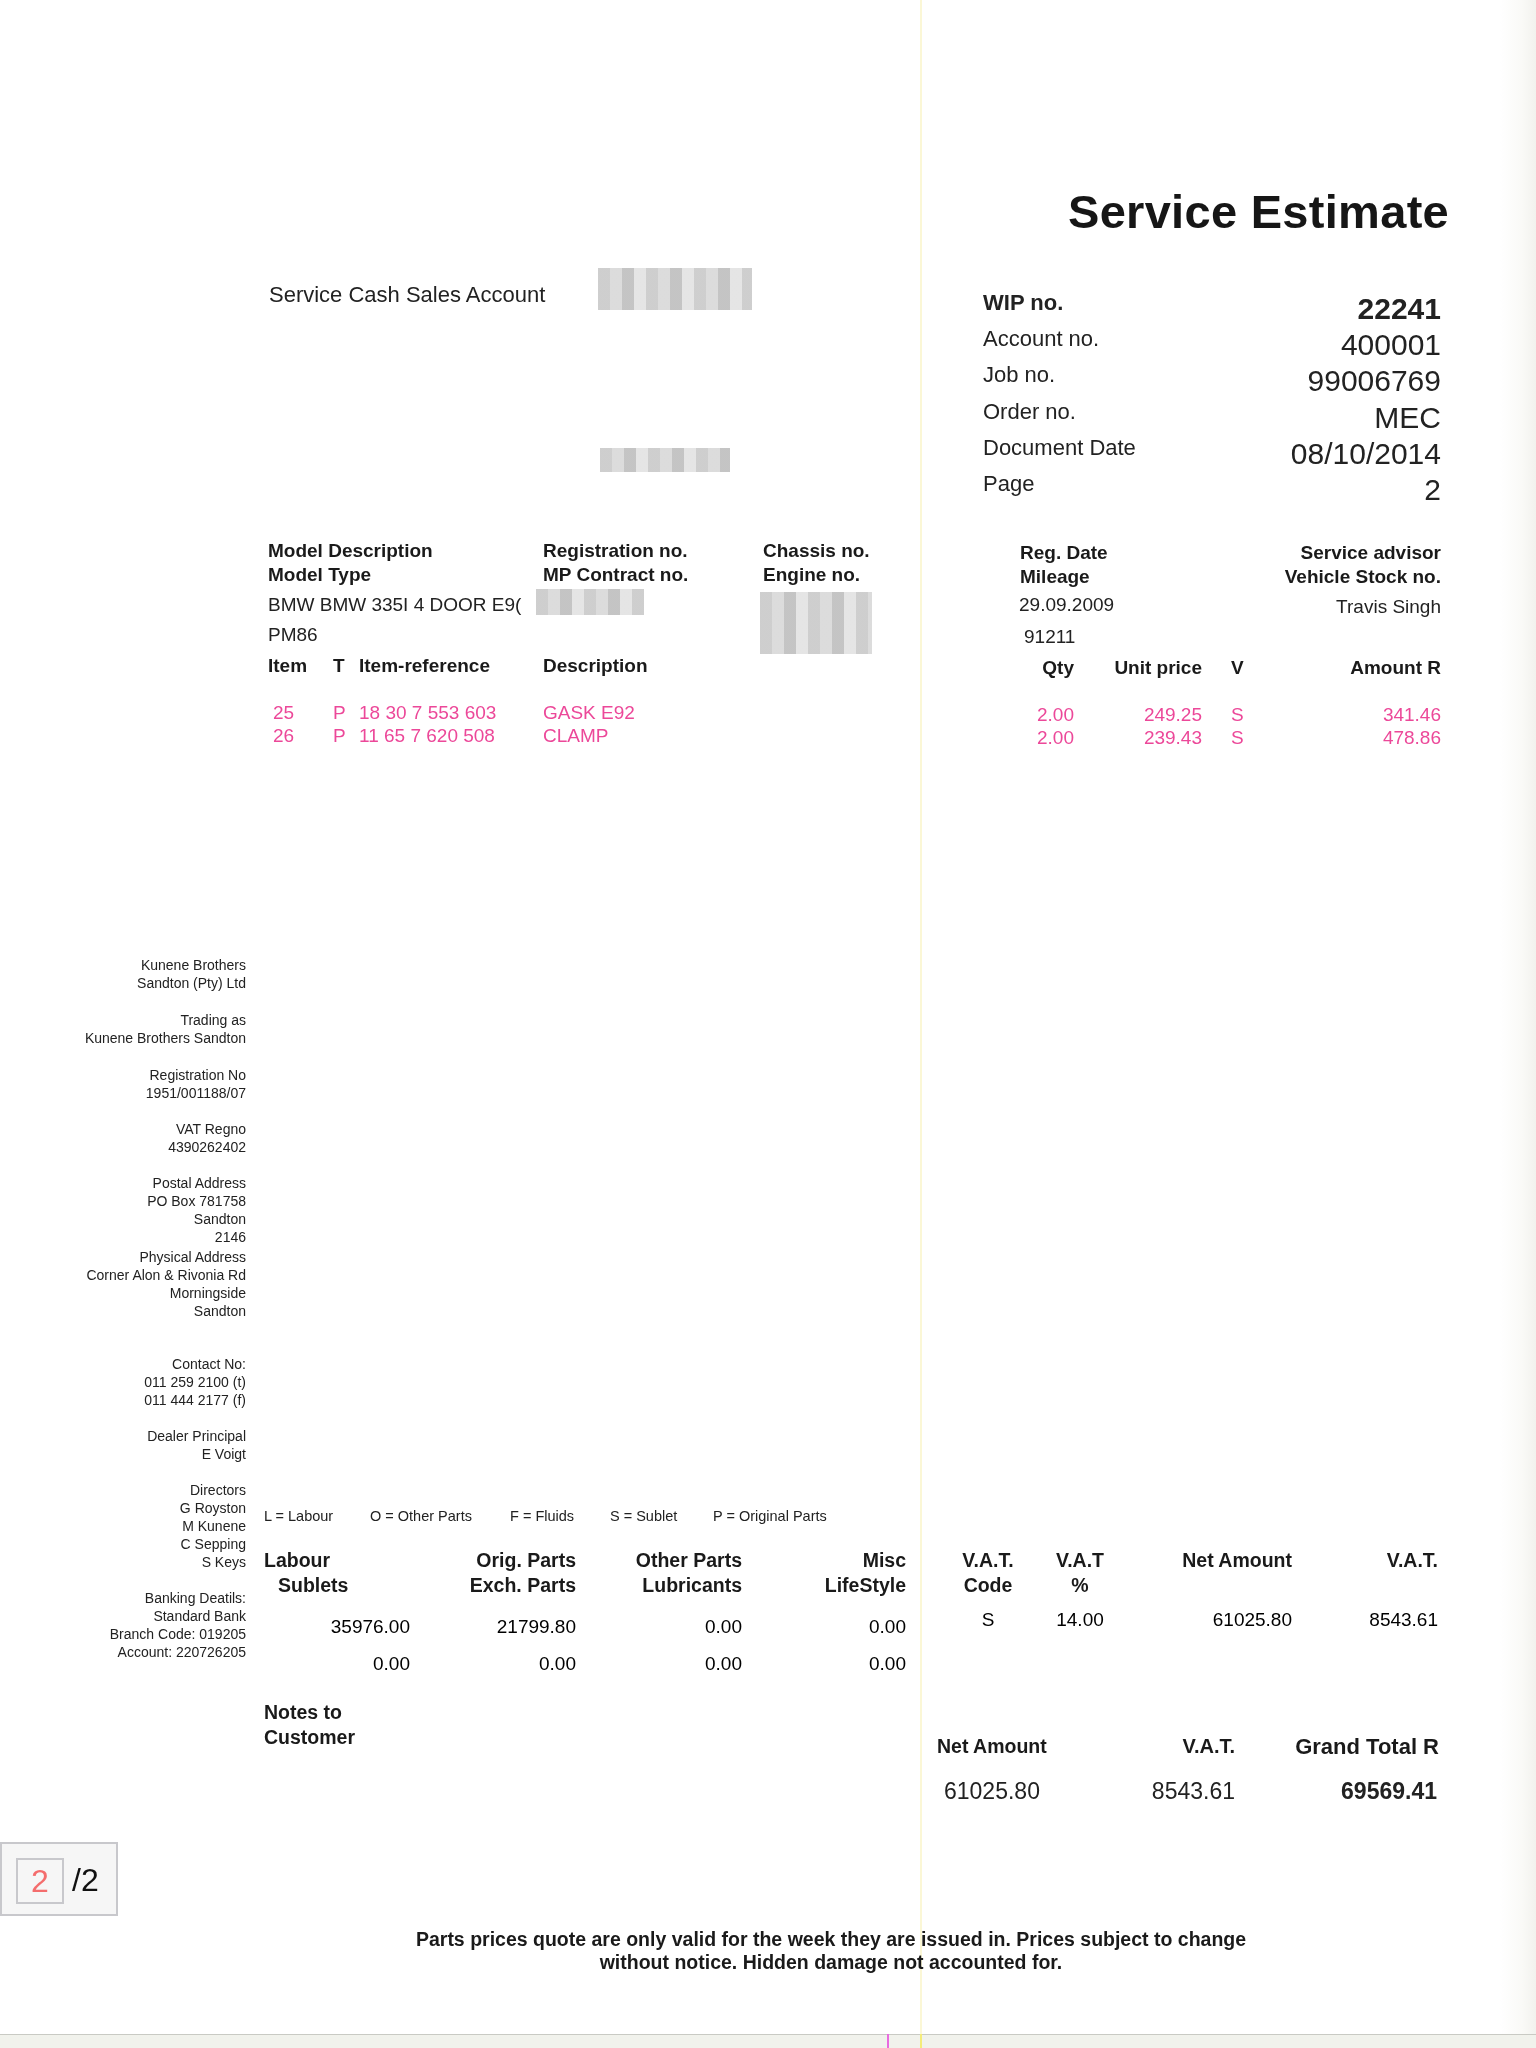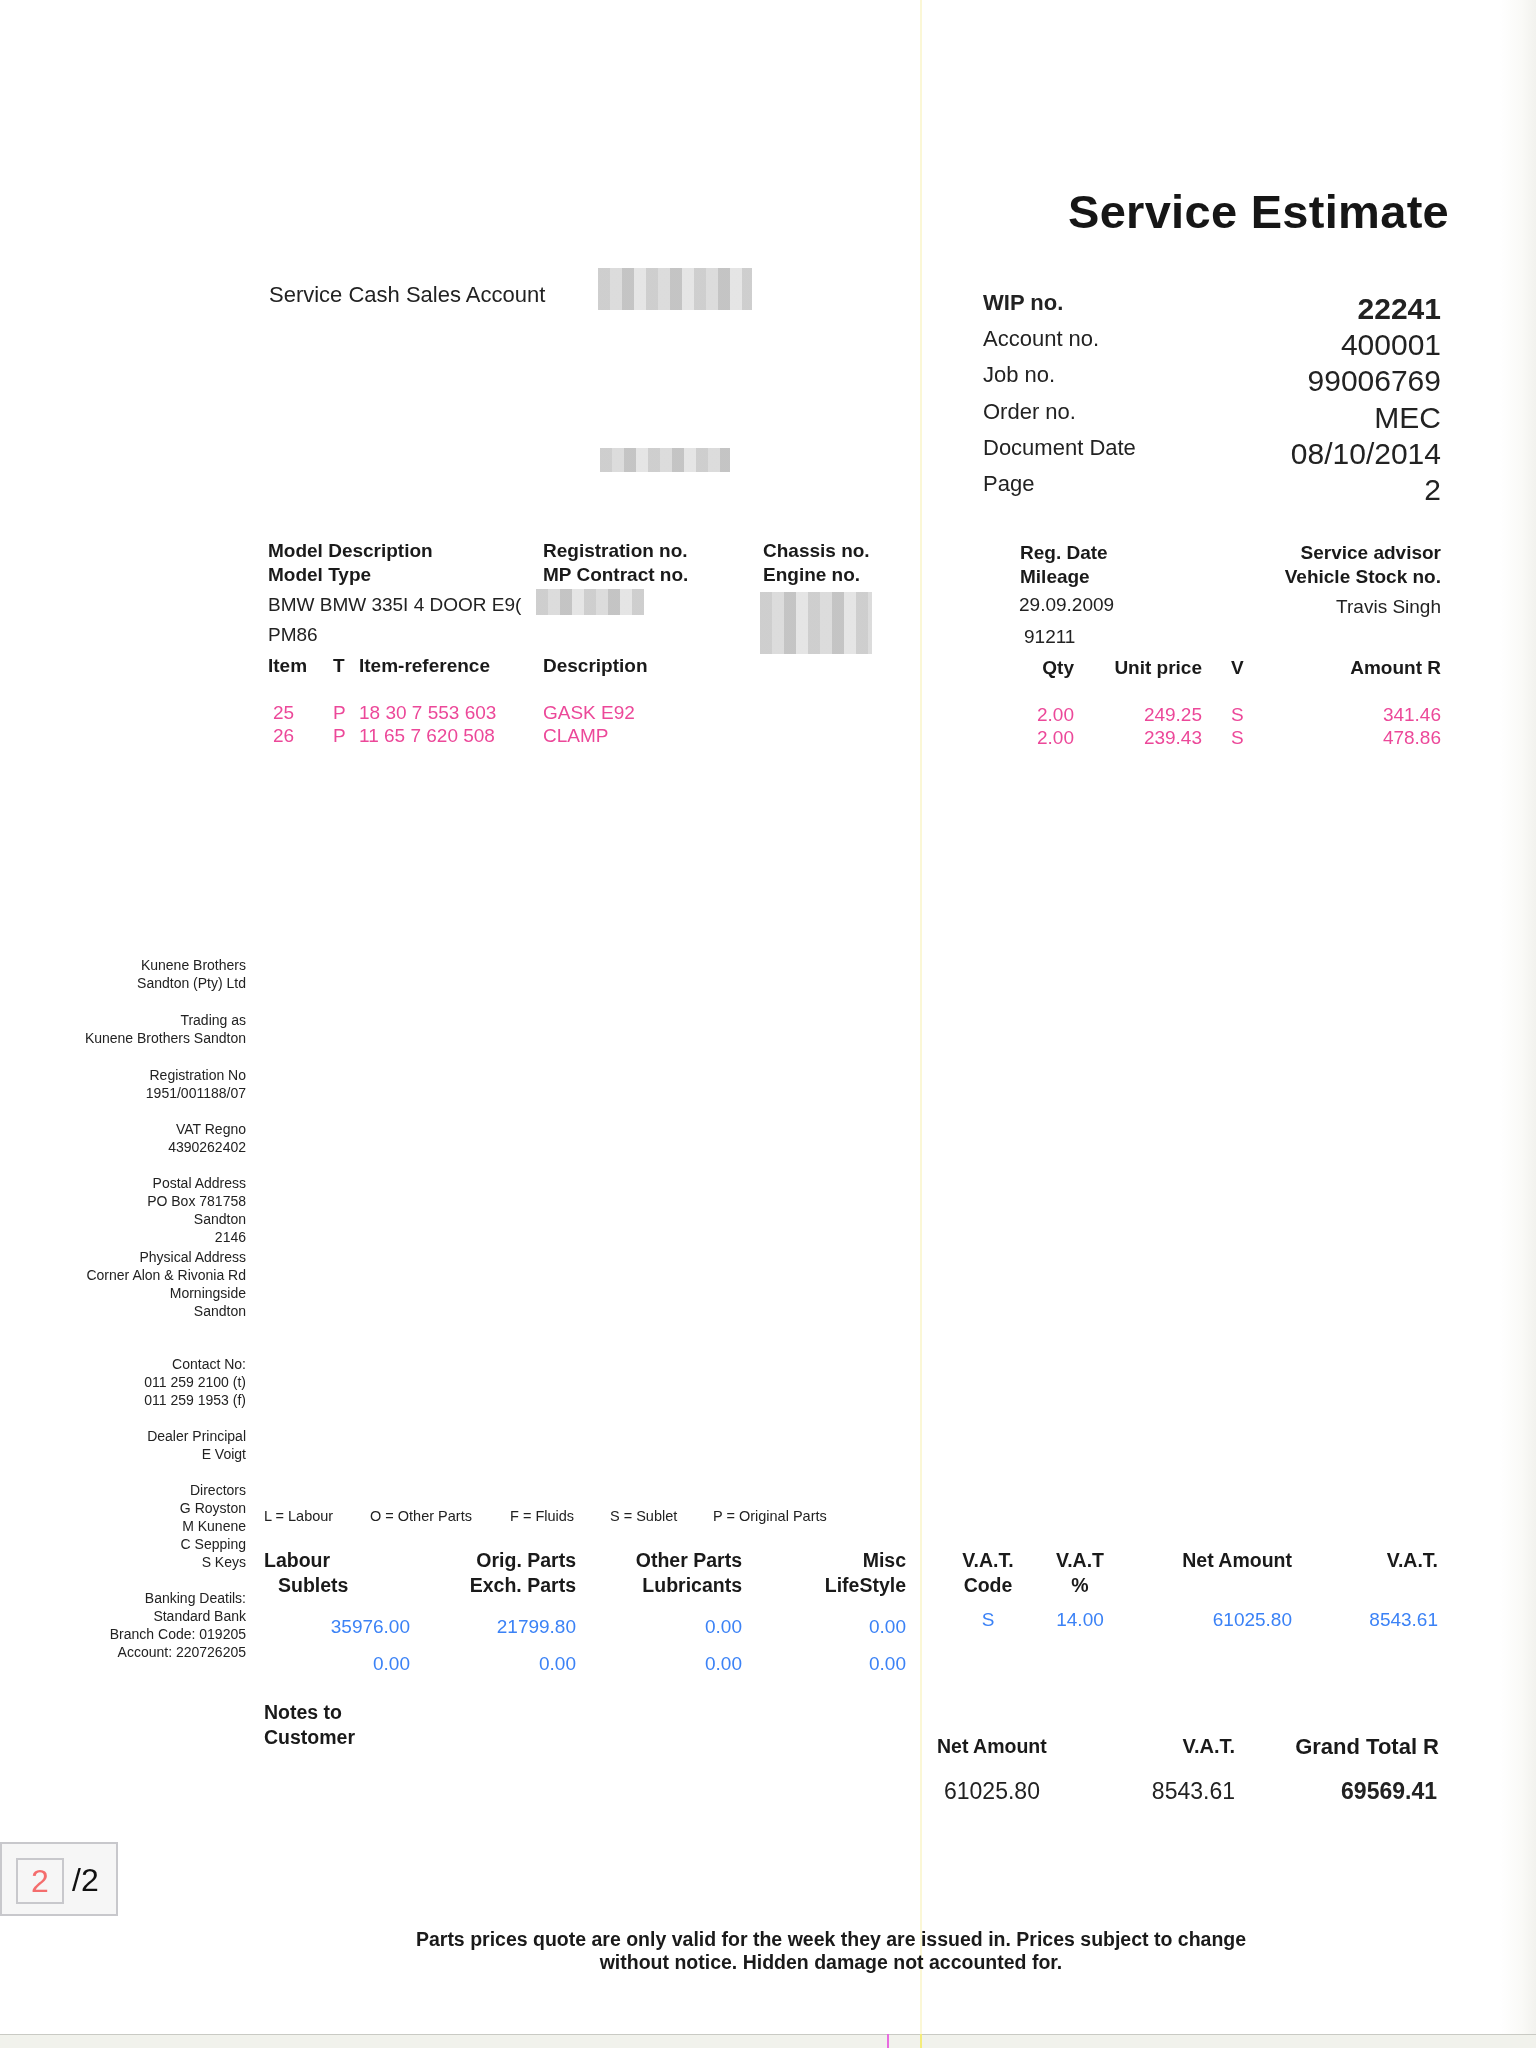--- a/index.html
+++ b/index.html
@@ -31,21 +31,21 @@
 
     .hdr { font-size: 19px; font-weight: bold; color: #1a1a1a; }
     .val { font-size: 19px; color: #222; }
     .row { font-size: 19px; color: #ec4899; }
 
     .side { right: 1290px; font-size: 14px; color: #222; text-align: right; line-height: 18px; white-space: pre; }
 
     .legend { top: 1508px; font-size: 14.5px; color: #222; }
 
     .sum-hdr { font-size: 19.5px; font-weight: bold; color: #1a1a1a; line-height: 25px; }
-    .sum-val { font-size: 19px; color: #3b82f6; }
+    .sum-val { font-size: 19px; color: #000000; }
 
     .grand-hdr { font-size: 20px; font-weight: bold; color: #1a1a1a; }
     .grand-val { font-size: 23px; color: #222; }
 
     .pager { position: absolute; left: 0; top: 1842px; width: 118px; height: 74px; background: #f6f6f6; border: 2px solid #c8c8cc; box-sizing: border-box; }
     .pager-input { position: absolute; left: 14px; top: 14px; width: 48px; height: 46px; border: 2px solid #c8c8cc; box-sizing: border-box; background: #f6f6f6; color: #f46d6d; font-size: 32px; text-align: center; line-height: 42px; }
     .pager-total { position: absolute; left: 70px; top: 14px; font-size: 32px; line-height: 44px; color: #111; }
 
     .footer { left: 0; width: 1662px; top: 1928px; font-size: 19.5px; font-weight: bold; color: #1a1a1a; text-align: center; line-height: 23px; white-space: normal; }
   </style>
@@ -144,21 +144,21 @@
   <div class="abs side" style="top:1174px;">Postal Address
 PO Box 781758
 Sandton
 2146</div>
   <div class="abs side" style="top:1248px;margin-left:28px;">Physical Address
 Corner Alon &amp; Rivonia Rd
 Morningside
 Sandton</div>
   <div class="abs side" style="top:1355px;">Contact No:
 011 259 2100 (t)
-011 259 1953 (f)</div>
+011 444 2177 (f)</div>
   <div class="abs side" style="top:1427px;">Dealer Principal
 E Voigt</div>
   <div class="abs side" style="top:1481px;">Directors
 G Royston
 M Kunene
 C Sepping
 S Keys</div>
   <div class="abs side" style="top:1589px;">Banking Deatils:
 Standard Bank
 Branch Code: 019205

